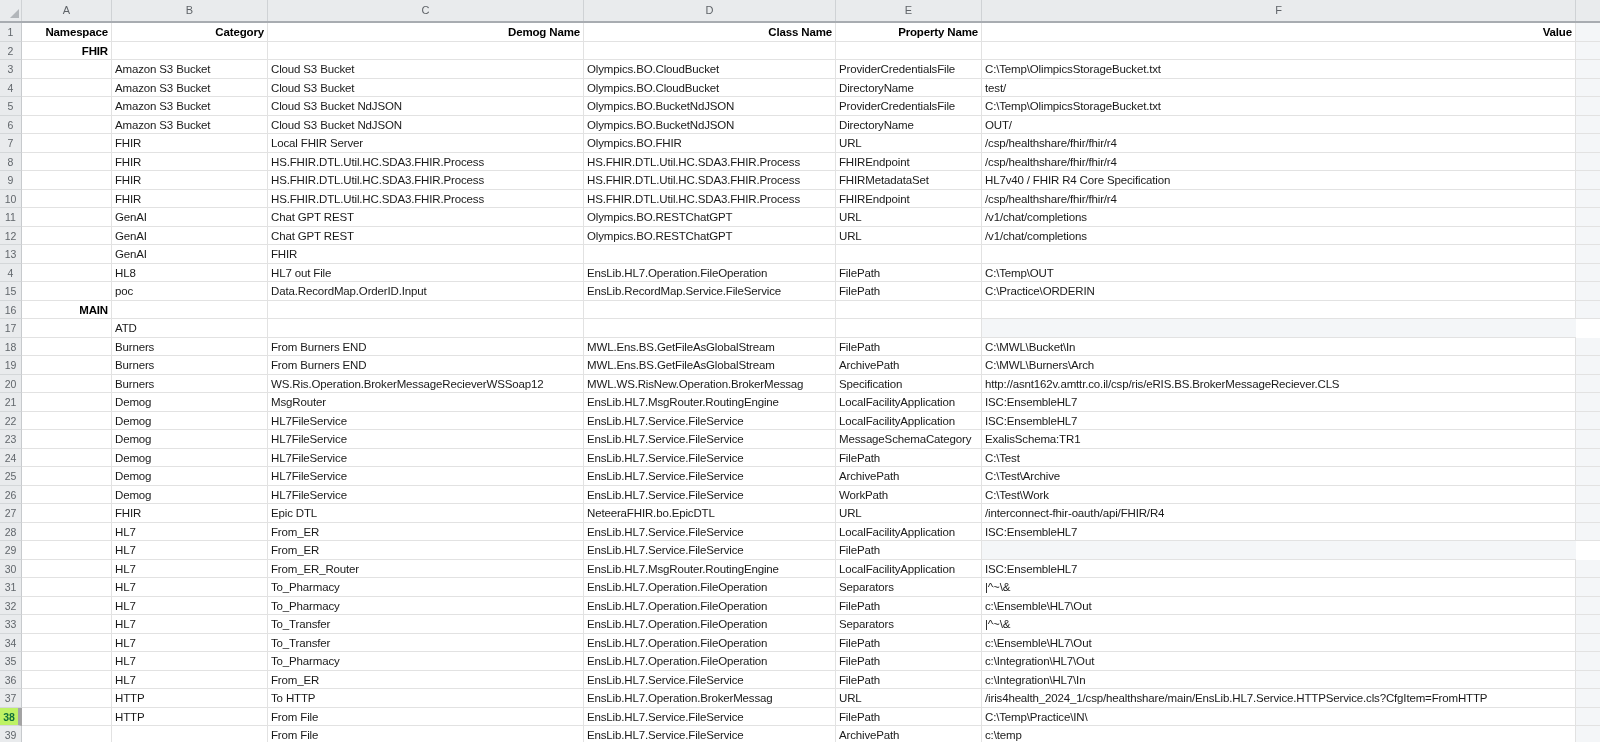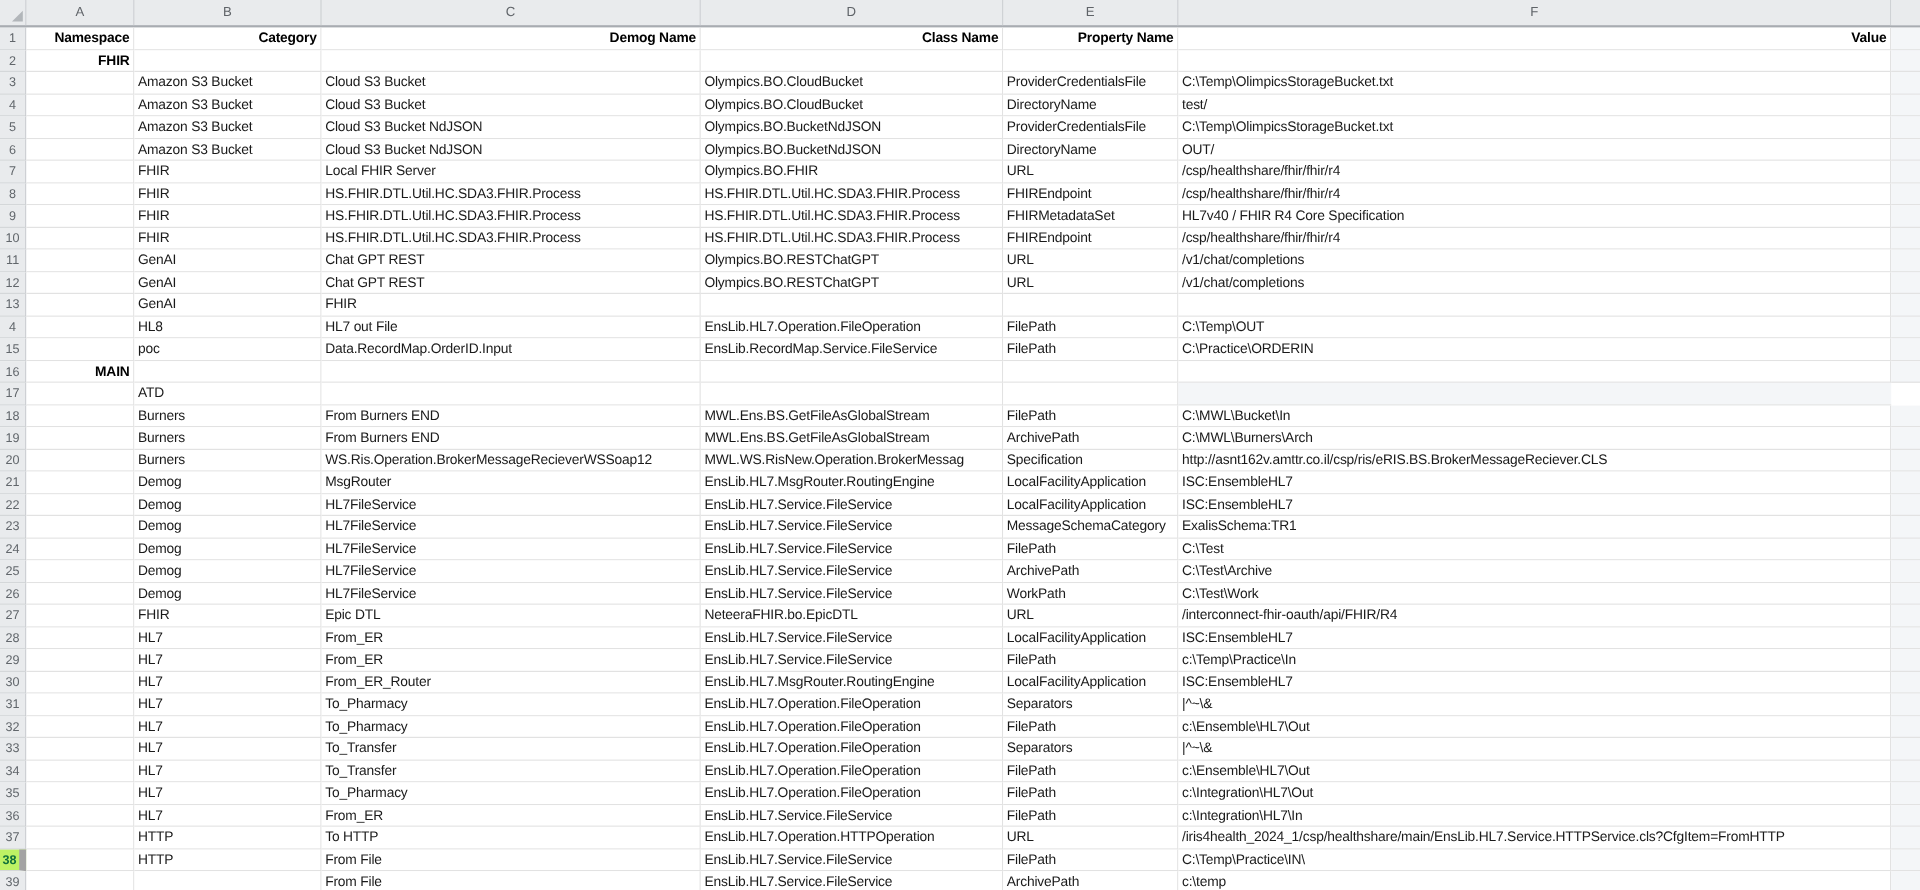--- a/index.html
+++ b/index.html
@@ -26,21 +26,21 @@
     display:grid;grid-template-columns:22px 90px 156px 316px 252px 146px 594px 24px;
     height:18.5px;line-height:18px;
   }
   .gut{
     background:#e9ebed;color:#61666b;font-size:10.5px;text-align:center;
     border-right:1px solid #c7cacd;border-bottom:1px solid #d4d7d9;
     box-sizing:border-box;overflow:hidden;user-select:none;letter-spacing:0;
   }
   .gut.active{
     background:#bef264;color:#0f703b;font-weight:bold;
-    border-right:6px solid #a3a3a3;
+    border-right:4px solid #a3a3a3;
   }
   .cell{
     padding:0 3px;border-right:1px solid #e2e2e2;border-bottom:1px solid #e2e2e2;
     box-sizing:border-box;white-space:nowrap;overflow:hidden;background:#fff;
   }
   .cell.ovf{background:#f4f6f8;border-right:none;}
   .row.bold .cell{font-weight:bold;color:#000;text-align:right;}
 </style>
 </head>
 <body>
@@ -339,21 +339,20 @@
         <div class="cell">ISC:EnsembleHL7</div>
         <div class="cell ovf"></div>
       </div>
       <div class="row">
         <div class="gut">29</div>
         <div class="cell"></div>
         <div class="cell">HL7</div>
         <div class="cell">From_ER</div>
         <div class="cell">EnsLib.HL7.Service.FileService</div>
         <div class="cell">FilePath</div>
-        <div class="cell">c:\Temp\Practice\In</div>
         <div class="cell ovf"></div>
       </div>
       <div class="row">
         <div class="gut">30</div>
         <div class="cell"></div>
         <div class="cell">HL7</div>
         <div class="cell">From_ER_Router</div>
         <div class="cell">EnsLib.HL7.MsgRouter.RoutingEngine</div>
         <div class="cell">LocalFacilityApplication</div>
         <div class="cell">ISC:EnsembleHL7</div>
@@ -417,21 +416,21 @@
         <div class="cell">EnsLib.HL7.Service.FileService</div>
         <div class="cell">FilePath</div>
         <div class="cell">c:\Integration\HL7\In</div>
         <div class="cell ovf"></div>
       </div>
       <div class="row">
         <div class="gut">37</div>
         <div class="cell"></div>
         <div class="cell">HTTP</div>
         <div class="cell">To HTTP</div>
-        <div class="cell">EnsLib.HL7.Operation.HTTPOperation</div>
+        <div class="cell">EnsLib.HL7.Operation.BrokerMessag</div>
         <div class="cell">URL</div>
         <div class="cell">/iris4health_2024_1/csp/healthshare/main/EnsLib.HL7.Service.HTTPService.cls?CfgItem=FromHTTP</div>
         <div class="cell ovf"></div>
       </div>
       <div class="row">
         <div class="gut active">38</div>
         <div class="cell"></div>
         <div class="cell">HTTP</div>
         <div class="cell">From File</div>
         <div class="cell">EnsLib.HL7.Service.FileService</div>

